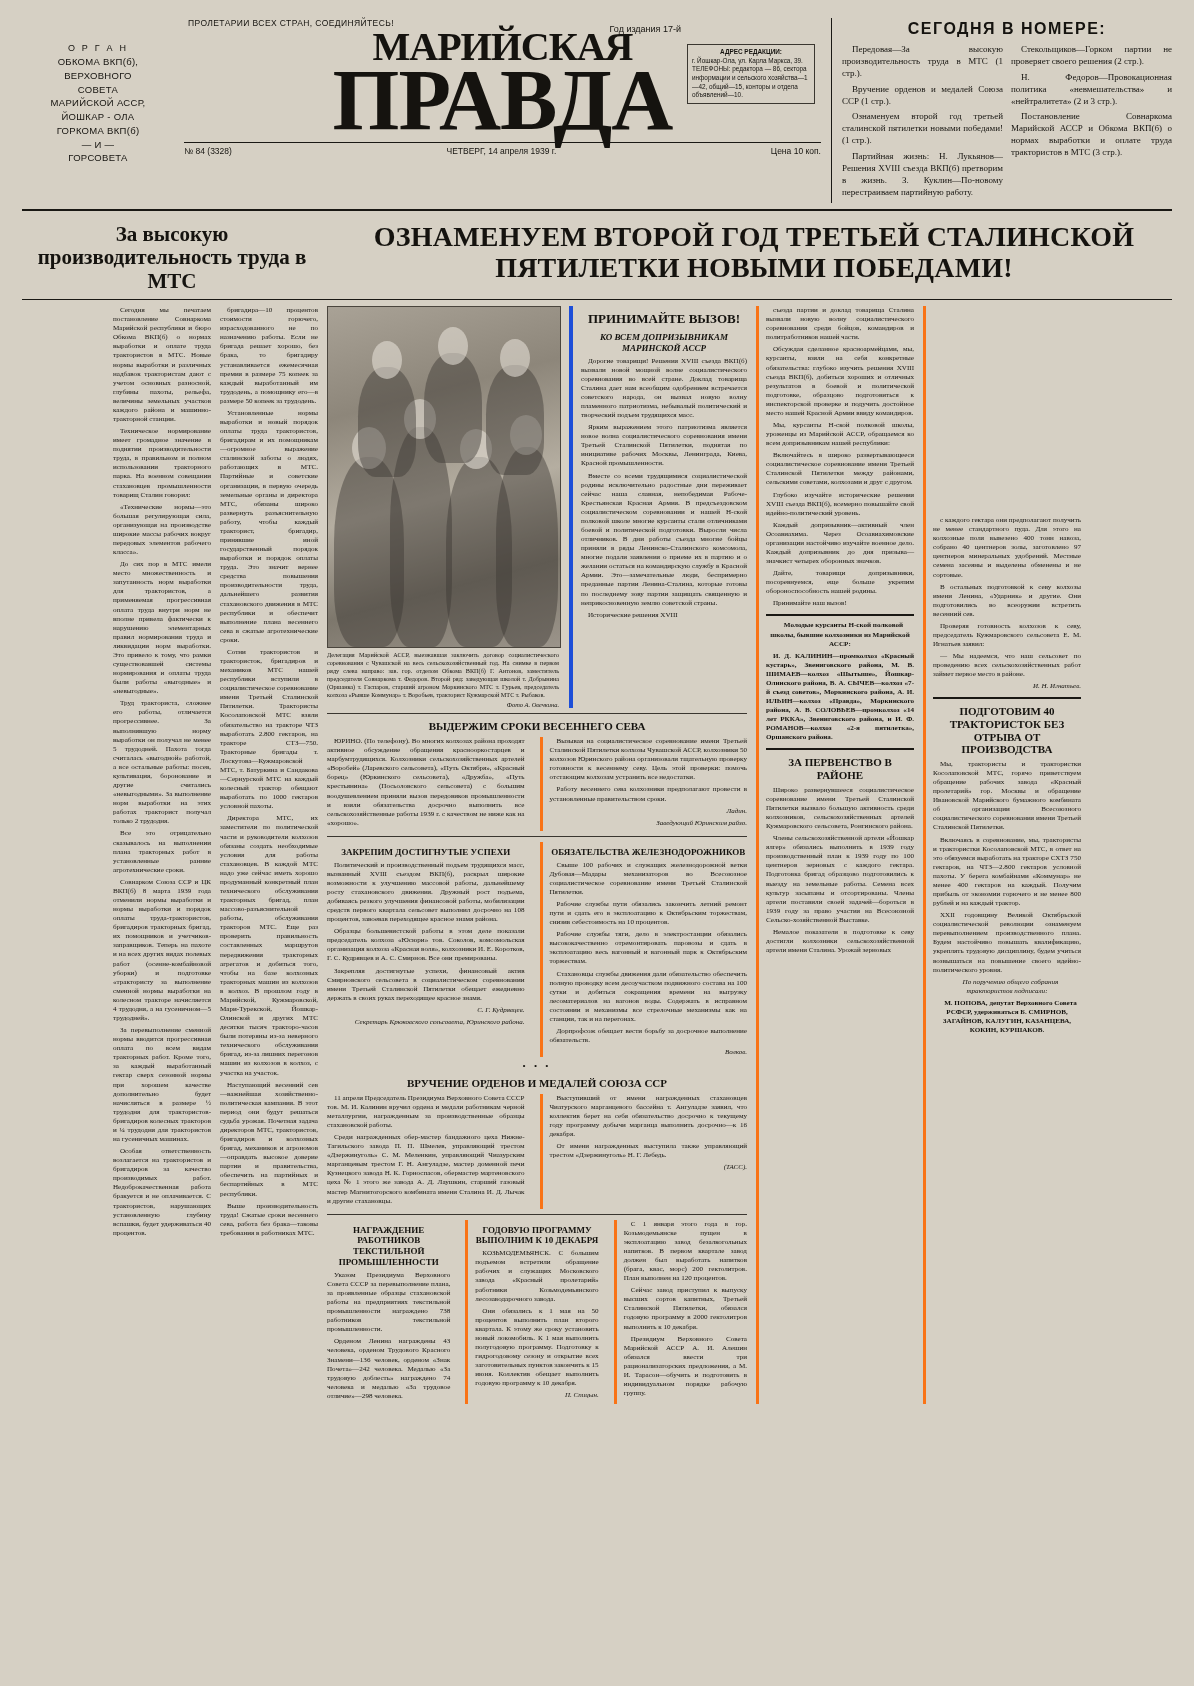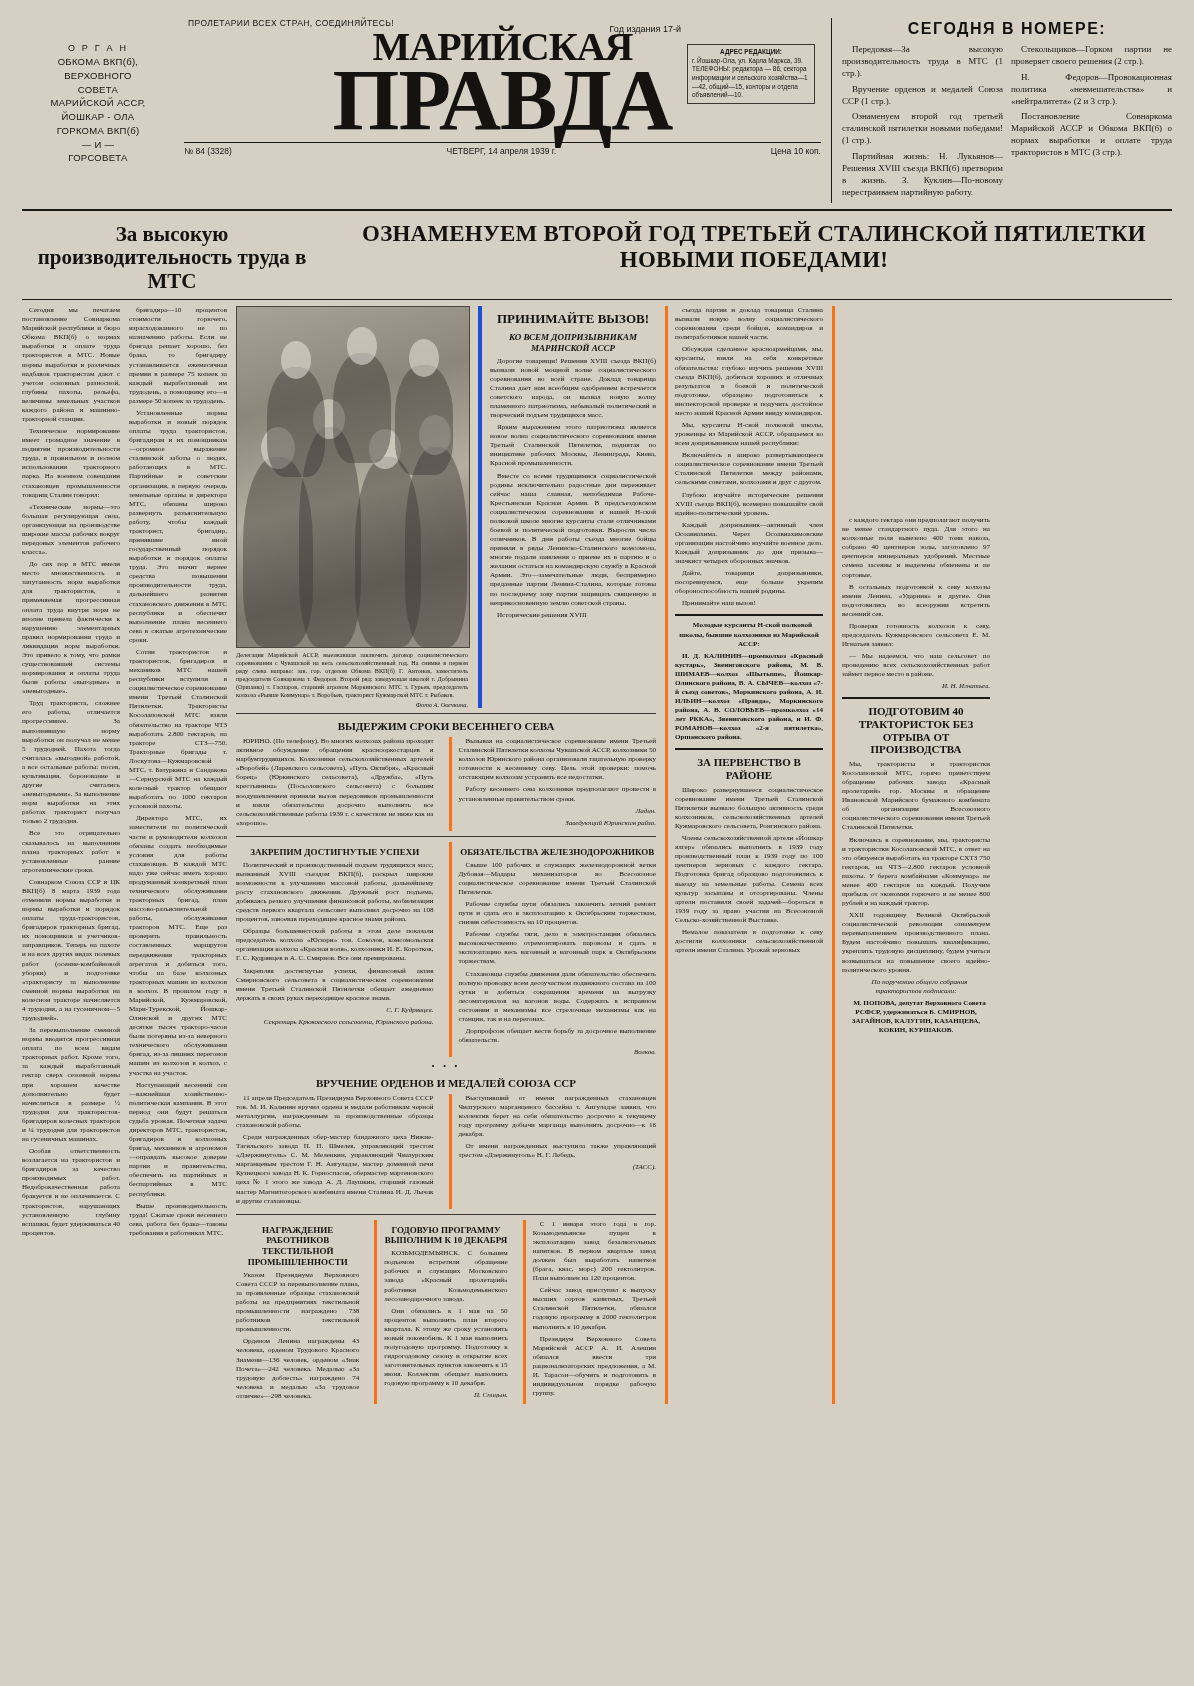--- a/index.html
+++ b/index.html
@@ -39,25 +39,25 @@
   .mh-year{position:absolute;right:140px;top:6px;font-size:9px;font-family:"Liberation Sans",sans-serif;}
   .mh-footline{display:flex;justify-content:space-between;align-items:center;font-size:8.5px;font-family:"Liberation Sans",sans-serif;border-top:1px solid #1a1814;margin-top:4px;padding-top:3px;}
   .mh-right{width:330px;border-left:1px solid #1a1814;padding-left:10px;}
   .mh-right h2{font-size:16px;letter-spacing:1.5px;text-align:center;margin:2px 0 6px 0;font-family:"Liberation Sans",sans-serif;font-weight:bold;}
   .mh-right p{font-size:9px;line-height:1.32;margin:0 0 4px 0;text-align:justify;text-indent:10px;}
   
   .hl-row{display:flex;gap:14px;margin-top:8px;}
   .hl-left{width:300px;text-align:center;}
   .hl-left h1{font-size:21px;line-height:1.12;margin:4px 0 0 0;font-weight:bold;}
   .hl-right{flex:1;text-align:center;}
-  .hl-right h1{font-size:23px;line-height:1.14;margin:2px 0 0 0;font-weight:bold;letter-spacing:.2px;}
+  .hl-right h1{font-size:28px;line-height:1.14;margin:2px 0 0 0;font-weight:bold;letter-spacing:.2px;}
   .rule{border-top:1.5px solid #1a1814;margin:6px 0;}
   .rule-thin{border-top:1px solid #3a3630;margin:5px 0;}
   
-  .cols{display:flex;gap:9px;margin-top:6px;}
+  .cols{display:flex;gap:9px;margin-top:6px;justify-content:center;}
   .col{font-size:7.1px;line-height:1.28;text-align:justify;}
   .c1{width:98px;}
   .c2{width:98px;}
   .mid{width:420px;}
   .c5{width:148px;}
   .c6{width:148px;}
   .sep{border-left:3px solid #f97316;}
   p.t{margin:0 0 3px 0;text-indent:7px;}
   .lead{font-weight:bold;}
   h3.sub{font-size:11px;text-align:center;font-weight:bold;margin:6px 0 4px 0;line-height:1.15;}

